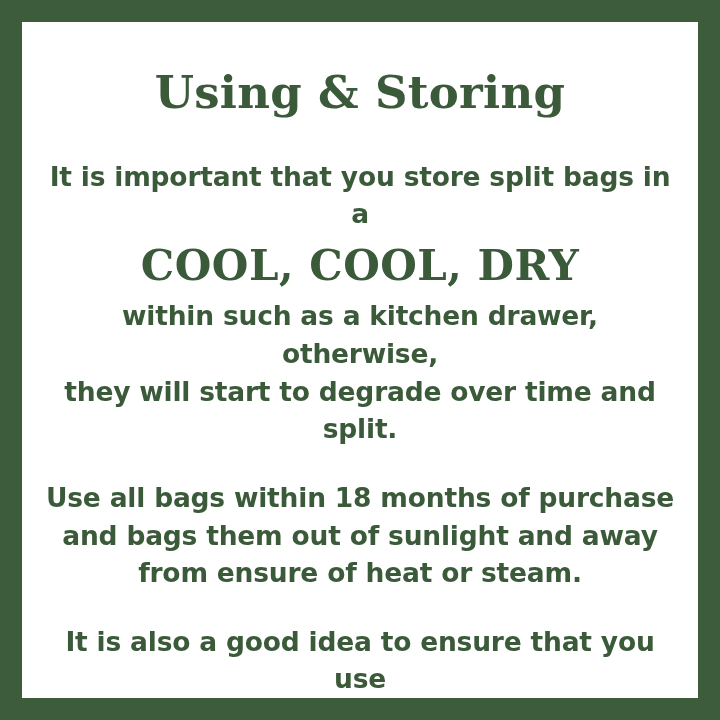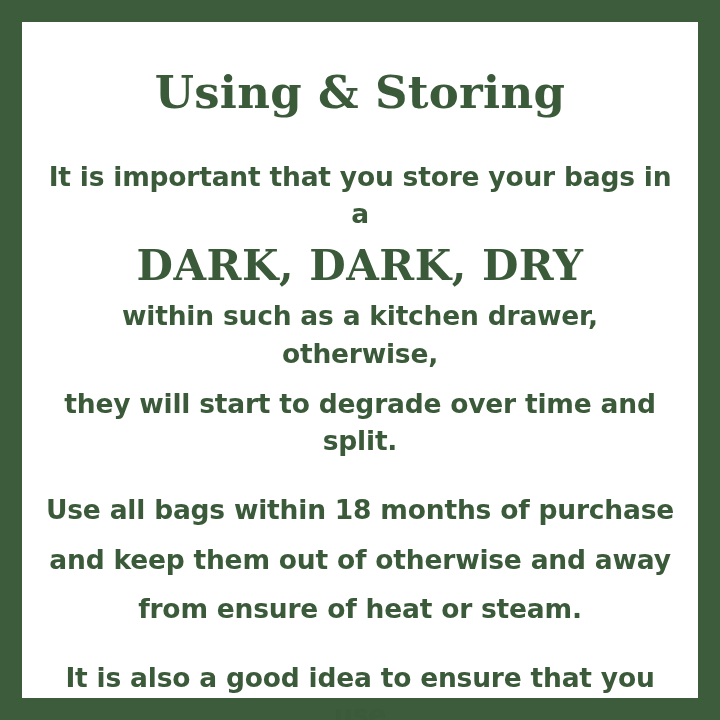--- a/index.html
+++ b/index.html
@@ -63,40 +63,40 @@
     line-height: 1.3;
     text-align: center;
     letter-spacing: 0.5px;
     width: 640px;
     margin: 6px 0 4px 0;
   }
   .para {
     margin-top: 31px;
   }
   .tight {
-    margin-top: 12px;
+    margin-top: 0;
   }
 </style>
 </head>
 <body>
 
 <div id="card">
 
   <div id="title-block">
     <div class="title">Using &amp; Storing</div>
   </div>
 
   <div id="divider"></div>
 
-  <div class="body-text">It is important that you store your bags in a</div>
+  <div class="body-text">It is important that you store split bags in a</div>
 
-  <div class="emphasis">DARK, DARK, DRY</div>
+  <div class="emphasis">COOL, COOL, DRY</div>
 
   <div class="body-text">within such as a kitchen drawer, otherwise,</div>
   <div class="body-text tight">they will start to degrade over time and split.</div>
 
   <div class="body-text para">Use all bags within 18 months of purchase</div>
-  <div class="body-text tight">and keep them out of otherwise and away</div>
+  <div class="body-text tight">and bags them out of sunlight and away</div>
   <div class="body-text tight">from ensure of heat or steam.</div>
 
   <div class="body-text para">It is also a good idea to ensure that you use</div>
 
 </div>
 
 </body></html>

